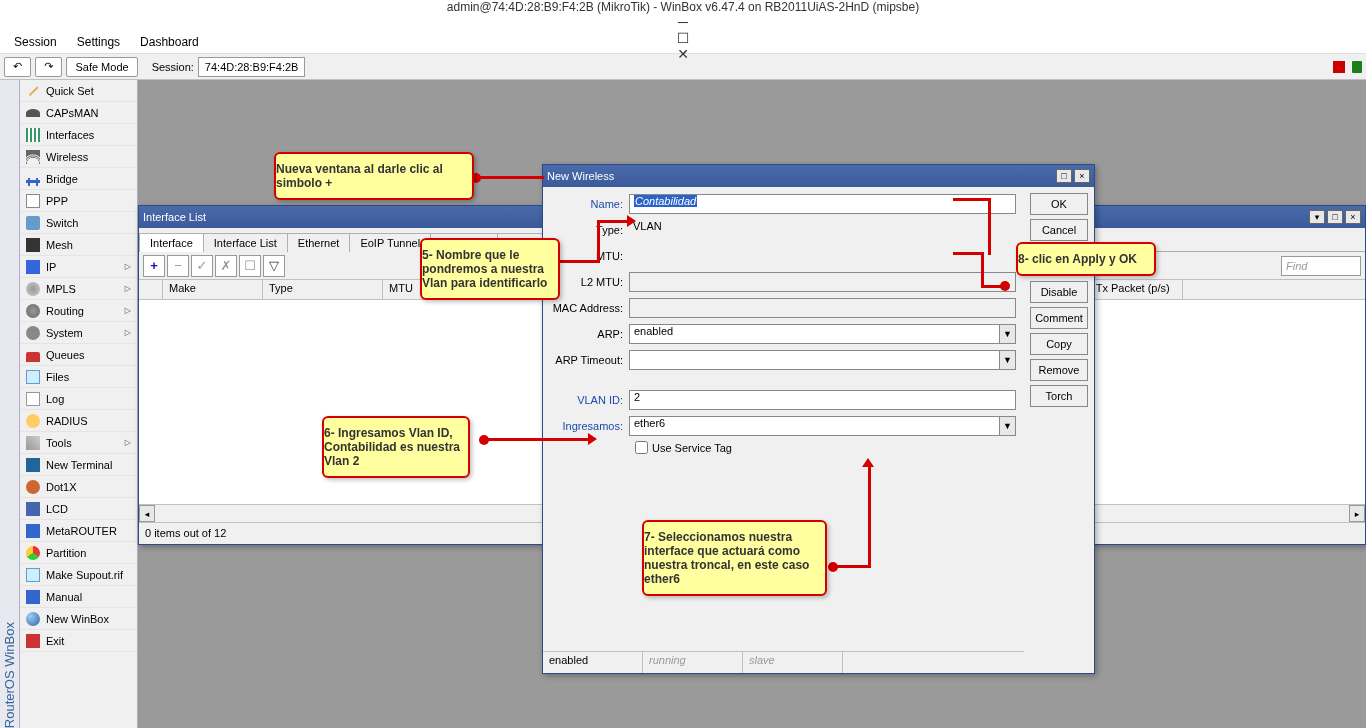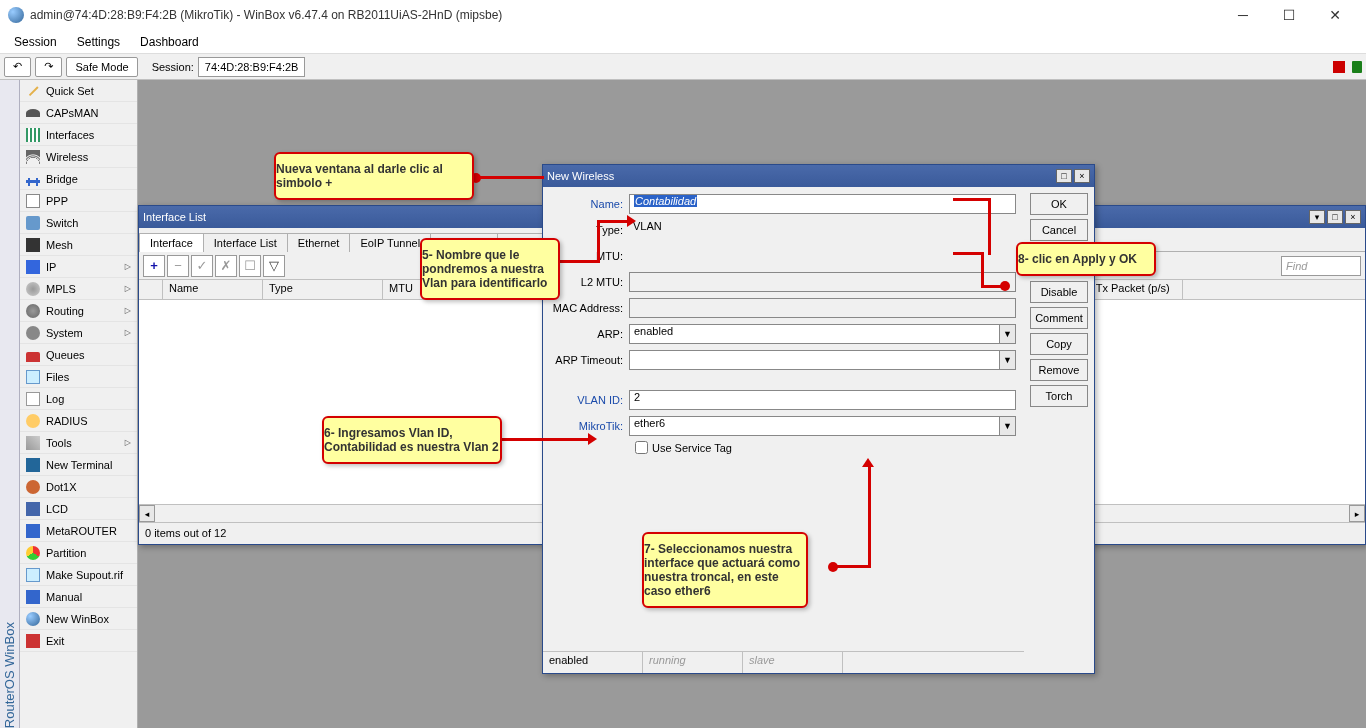--- a/index.html
+++ b/index.html
@@ -1,19 +1,19 @@
 <!DOCTYPE html>
 <html><head>
 <meta charset="utf-8">
 <style>
 * { box-sizing: border-box; margin: 0; padding: 0; font-family: "Segoe UI", Tahoma, sans-serif; }
 html, body { width: 1366px; height: 728px; overflow: hidden; background: #fff; }
 
 
-.titlebar { height: 30px; background: #fff; display: flex; align-items: center; padding: 0 8px; font-size: 12px; color: #333; }
+.titlebar { height: 30px; background: #fff; display: flex; align-items: center; padding: 0 8px; font-size: 12px; color: #333; flex-direction: column; }
 .titlebar .icon-globe { width: 16px; height: 16px; border-radius: 50%; background: radial-gradient(circle at 30% 30%, #9cf, #369); margin-right: 6px; }
 .titlebar .title { flex: 1; }
 .titlebar .wbtn { width: 46px; height: 30px; display: flex; align-items: center; justify-content: center; font-size: 14px; }
 
 
 .menubar { height: 24px; background: #fff; border-bottom: 1px solid #ddd; display: flex; align-items: center; padding: 0 4px; font-size: 12px; }
 .menubar span { padding: 2px 10px; }
 
 
 .toolbar { height: 26px; background: #f0f0f0; border-bottom: 1px solid #c0c0c0; display: flex; align-items: center; padding: 0 4px; font-size: 11px; gap: 4px; }
@@ -283,21 +283,21 @@
         <div class="ib" style="color:#11a;font-weight:bold">+</div>
         <div class="ib" style="color:#999">−</div>
         <div class="ib" style="color:#999">✓</div>
         <div class="ib" style="color:#999">✗</div>
         <div class="ib" style="color:#999">☐</div>
         <div class="ib" style="color:#333">▽</div>
         <div class="findbox">Find</div>
       </div>
       <div class="grid-head" id="grid-head">
           <div class="gh" style="width: 24px;"></div>
-          <div class="gh" style="width: 100px;">Name</div>
+          <div class="gh" style="width: 100px;">Make</div>
           <div class="gh" style="width: 120px;">Type</div>
           <div class="gh" style="width: 40px;">MTU</div>
           <div class="gh" style="width: 60px;">Actual MTU</div>
           <div class="gh" style="width: 50px;">L2 MTU</div>
           <div class="gh" style="width: 90px;">Tx</div>
           <div class="gh" style="width: 90px;">Rx</div>
           <div class="gh" style="width: 90px;">Tx Packet (p/s)</div>
           <div class="gh" style="width: 90px;">Rx Packet (p/s)</div>
           <div class="gh" style="width: 90px;">FP Tx</div>
           <div class="gh" style="width: 90px;">FP Rx</div>
@@ -348,21 +348,21 @@
             <div class="frow">
               <label>ARP Timeout:</label>
               <div class="fsel"><span></span><div class="dd">▼</div></div>
             </div>
             <div style="height:14px"></div>
             <div class="frow">
               <label class="link">VLAN ID:</label>
               <div class="finput">2</div>
             </div>
             <div class="frow">
-              <label class="link">MikroTik:</label>
+              <label class="link">Ingresamos:</label>
               <div class="fsel"><span>ether6</span><div class="dd">▼</div></div>
             </div>
             <div class="chk">
               <input type="checkbox" style="">
               <span>Use Service Tag</span>
             </div>
           </div>
           <div class="dlg-status">
             <div class="cell">enabled</div>
             <div class="cell dim">running</div>
@@ -386,26 +386,26 @@
     <div class="callout" style="left:136px; top:72px; width:200px">Nueva ventana al darle clic al simbolo +</div>
     <div class="dot" style="left:333px; top:93px"></div>
     <div class="connector" style="left:340px; top:96px; width:66px; height:3px"></div>
 
     <div class="callout" style="left:282px; top:158px; width:140px">5- Nombre que le pondremos a nuestra Vlan para identificarlo</div>
     <div class="connector" style="left:422px; top:180px; width:40px; height:3px"></div>
     <div class="connector" style="left:459px; top:140px; width:3px; height:43px"></div>
     <div class="connector" style="left:459px; top:140px; width:30px; height:3px"></div>
     <div class="connector-arrow" style="left:489px; top:135px; border-left:9px solid #d40000; border-top:6px solid transparent; border-bottom:6px solid transparent"></div>
 
-    <div class="callout" style="left:184px; top:336px; width:180px">6- Ingresamos Vlan ID, Contabilidad es nuestra Vlan 2</div>
+    <div class="callout" style="left:184px; top:336px; width:148px">6- Ingresamos Vlan ID, Contabilidad es nuestra Vlan 2</div>
     <div class="dot" style="left:341px; top:355px"></div>
     <div class="connector" style="left:348px; top:358px; width:102px; height:3px"></div>
     <div class="connector-arrow" style="left:450px; top:353px; border-left:9px solid #d40000; border-top:6px solid transparent; border-bottom:6px solid transparent"></div>
 
-    <div class="callout" style="left:504px; top:452px; width:166px">7- Seleccionamos nuestra interface que actuará como nuestra troncal, en este caso ether6</div>
+    <div class="callout" style="left:504px; top:440px; width:185px">7- Seleccionamos nuestra interface que actuará como nuestra troncal, en este caso ether6</div>
     <div class="dot" style="left:690px; top:482px"></div>
     <div class="connector" style="left:697px; top:485px; width:36px; height:3px"></div>
     <div class="connector" style="left:730px; top:385px; width:3px; height:103px"></div>
     <div class="connector-arrow" style="left:724px; top:378px; border-bottom:9px solid #d40000; border-left:6px solid transparent; border-right:6px solid transparent"></div>
 
     <div class="callout" style="left:878px; top:162px; width:140px">8- clic en Apply y OK</div>
     <div class="connector" style="left:815px; top:172px; width:30px; height:3px"></div>
     <div class="connector" style="left:843px; top:172px; width:3px; height:36px"></div>
     <div class="connector" style="left:843px; top:205px; width:22px; height:3px"></div>
     <div class="dot" style="left:862px; top:201px"></div>

